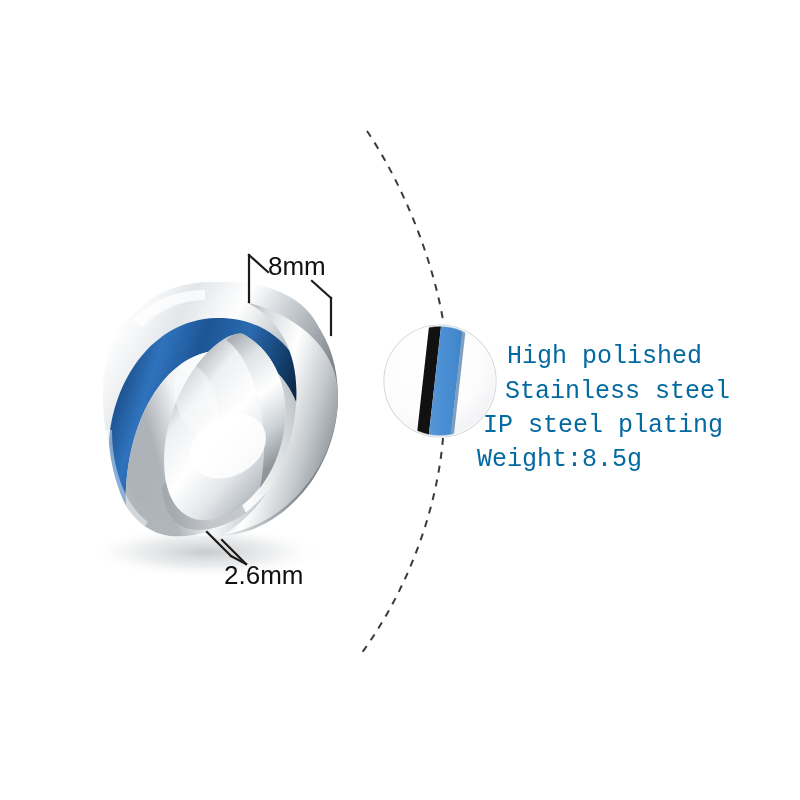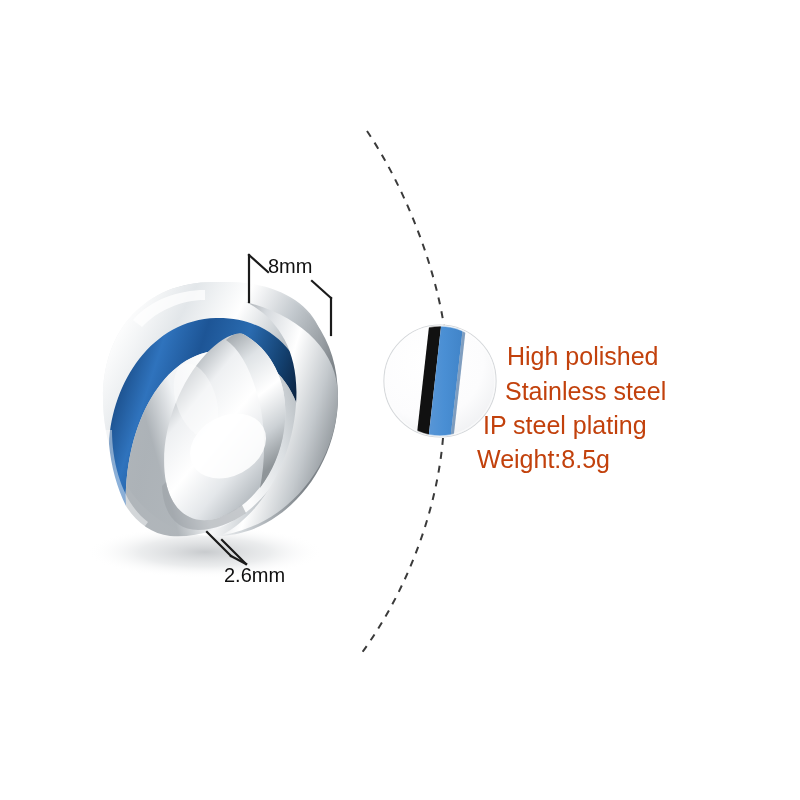--- a/index.html
+++ b/index.html
@@ -21,37 +21,37 @@
     position: absolute;
     left: 0px;
     top: 0px;
     width: 800px;
     height: 800px;
   }
 
   
   .spec-line {
     position: absolute;
-    font-family: Liberation Sans, sans-serif;
+    font-family: Liberation Mono, monospace;
     font-size: 25px;
     line-height: 25px;
-    color: #c2410c;
+    color: #0369a1;
     white-space: nowrap;
     letter-spacing: 0px;
   }
   #spec-line-0 { left: 507px; top: 344px; }
   #spec-line-1 { left: 505px; top: 379px; text-align: right; }
   #spec-line-2 { left: 483px; top: 413px; }
   #spec-line-3 { left: 477px; top: 447px; }
 
   
   .dim-label {
     position: absolute;
     font-family: "Liberation Sans", sans-serif;
-    font-size: 20px;
+    font-size: 26px;
     line-height: 25px;
     color: #111111;
     white-space: nowrap;
   }
   #dim-label-width  { left: 268px; top: 254px; }
   #dim-label-thick  { left: 224px; top: 563px; }
 </style>
 </head>
 <body>
 

